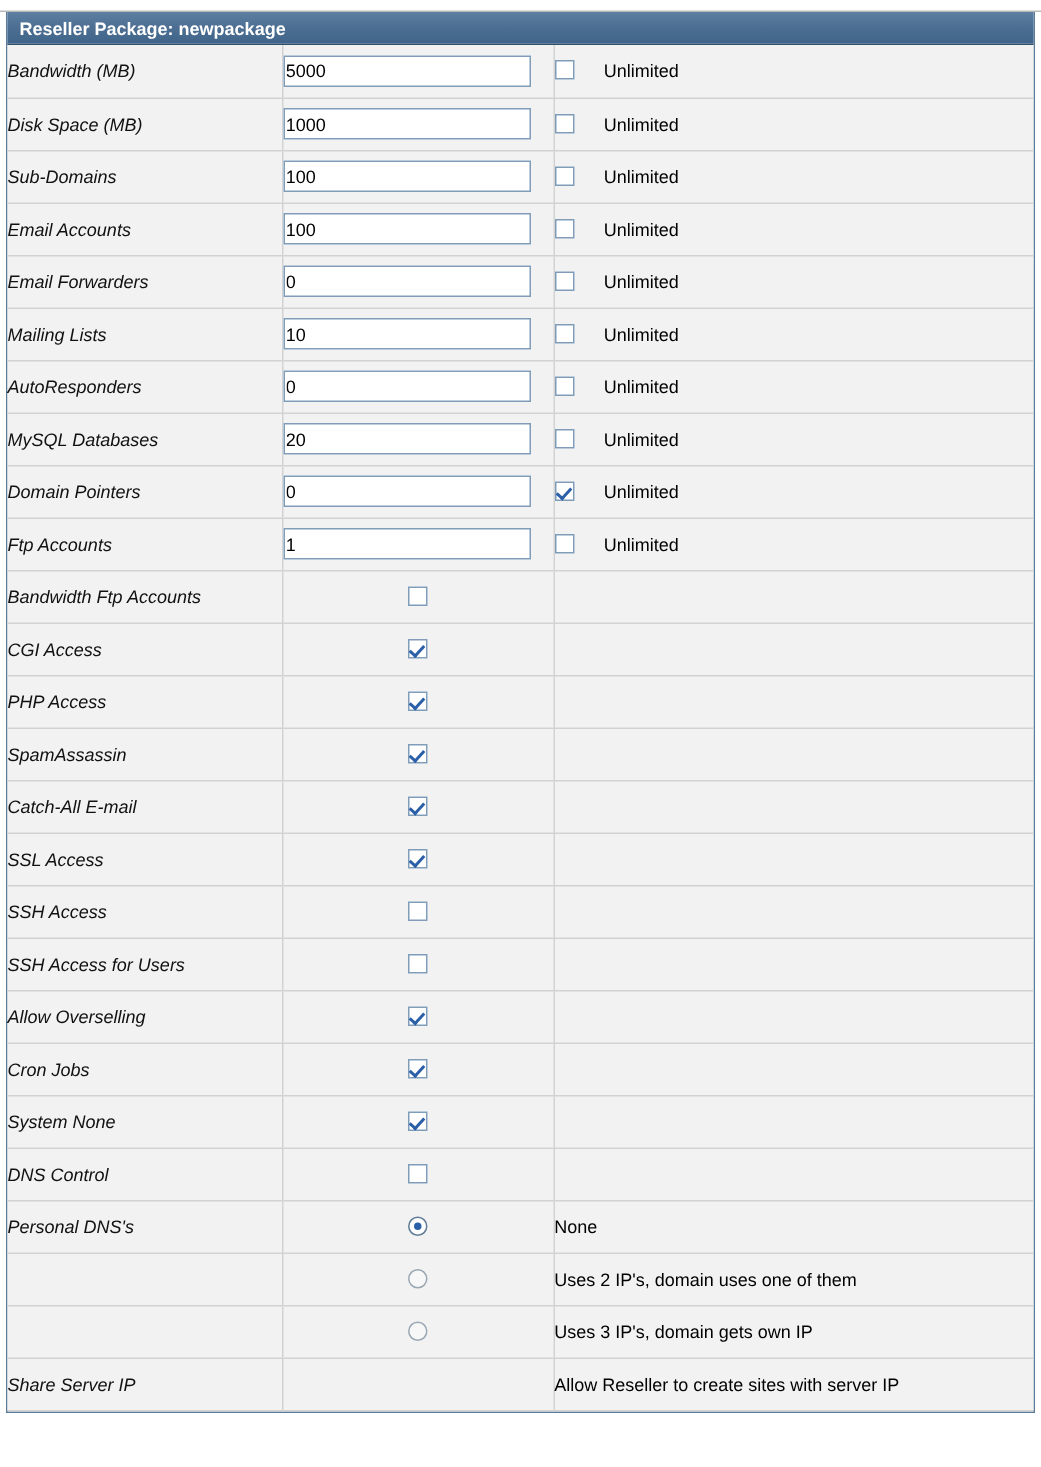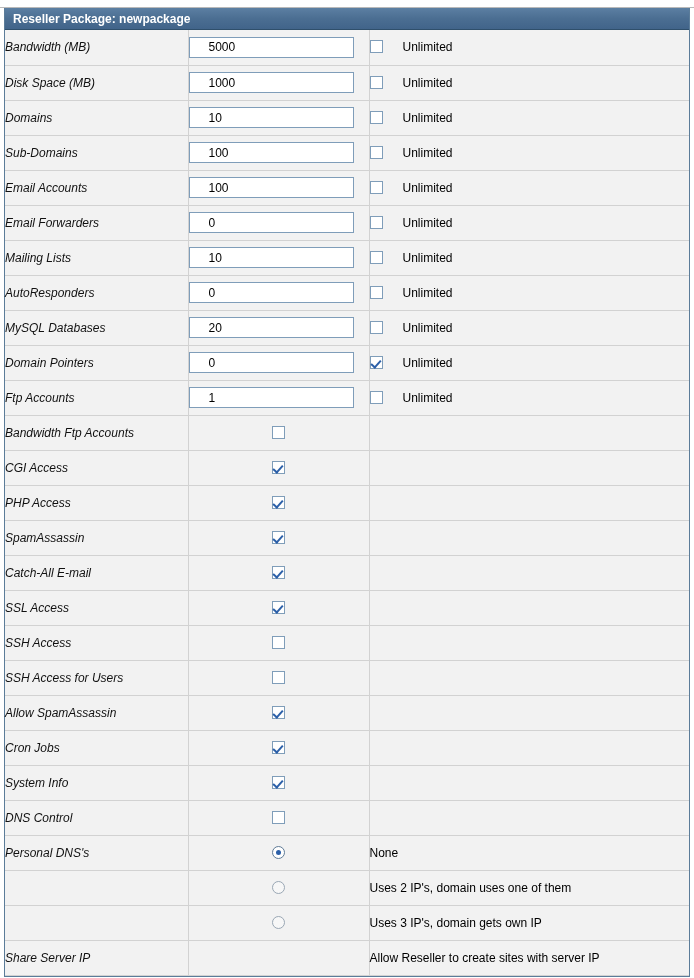--- a/index.html
+++ b/index.html
@@ -71,21 +71,21 @@
   td.extra-cell {
     padding-left: 8px;
   }
   input.txt {
     width: 165px;
     height: 21px;
     font-size: 12px;
     font-family: "Liberation Sans", sans-serif;
     border: 1px solid #7f9db9;
     background: #ffffff;
-    padding: 1px 19px;
+    padding: 1px 1px;
     color: #000;
   }
   .cb {
     display: inline-block;
     width: 13px;
     height: 13px;
     border: 1px solid #7f9db9;
     background: #ffffff;
     vertical-align: -2px;
     position: relative;
@@ -149,25 +149,20 @@
             <td class="label-cell">Bandwidth (MB)</td>
             <td class="value-cell"><input class="txt" type="text" value="5000" style=""></td>
             <td class="extra-cell"><span class="cb "></span><span class="cb-label">Unlimited</span></td>
           </tr>
           <tr>
             <td class="label-cell">Disk Space (MB)</td>
             <td class="value-cell"><input class="txt" type="text" value="1000" style=""></td>
             <td class="extra-cell"><span class="cb "></span><span class="cb-label">Unlimited</span></td>
           </tr>
           <tr>
-            <td class="label-cell">Domains</td>
-            <td class="value-cell"><input class="txt" type="text" value="10" style=""></td>
-            <td class="extra-cell"><span class="cb "></span><span class="cb-label">Unlimited</span></td>
-          </tr>
-          <tr>
             <td class="label-cell">Sub-Domains</td>
             <td class="value-cell"><input class="txt" type="text" value="100" style=""></td>
             <td class="extra-cell"><span class="cb "></span><span class="cb-label">Unlimited</span></td>
           </tr>
           <tr>
             <td class="label-cell">Email Accounts</td>
             <td class="value-cell"><input class="txt" type="text" value="100" style=""></td>
             <td class="extra-cell"><span class="cb "></span><span class="cb-label">Unlimited</span></td>
           </tr>
           <tr>
@@ -234,31 +229,31 @@
             <td class="label-cell">SSH Access</td>
             <td class="value-cell center"><span class="cb "></span></td>
             <td class="extra-cell"></td>
           </tr>
           <tr>
             <td class="label-cell">SSH Access for Users</td>
             <td class="value-cell center"><span class="cb "></span></td>
             <td class="extra-cell"></td>
           </tr>
           <tr>
-            <td class="label-cell">Allow SpamAssassin</td>
+            <td class="label-cell">Allow Overselling</td>
             <td class="value-cell center"><span class="cb checked"></span></td>
             <td class="extra-cell"></td>
           </tr>
           <tr>
             <td class="label-cell">Cron Jobs</td>
             <td class="value-cell center"><span class="cb checked"></span></td>
             <td class="extra-cell"></td>
           </tr>
           <tr>
-            <td class="label-cell">System Info</td>
+            <td class="label-cell">System None</td>
             <td class="value-cell center"><span class="cb checked"></span></td>
             <td class="extra-cell"></td>
           </tr>
           <tr>
             <td class="label-cell">DNS Control</td>
             <td class="value-cell center"><span class="cb "></span></td>
             <td class="extra-cell"></td>
           </tr>
           <tr>
             <td class="label-cell">Personal DNS's</td>

